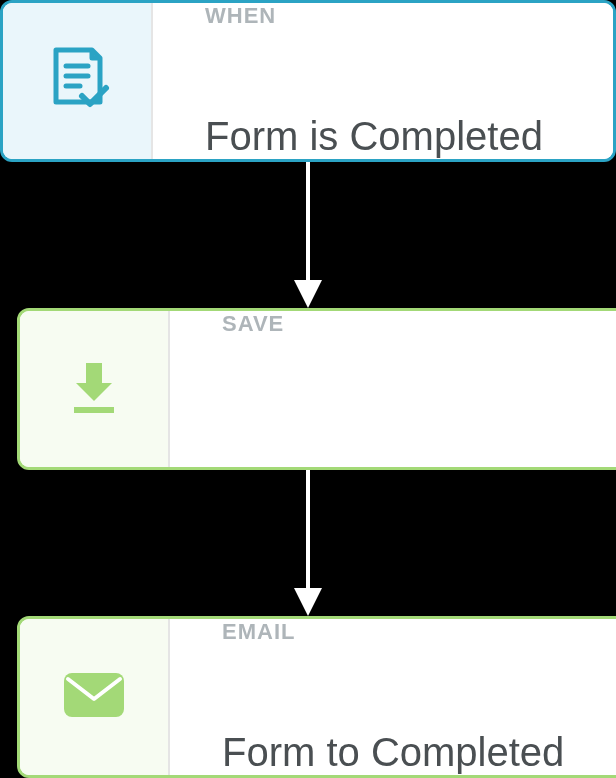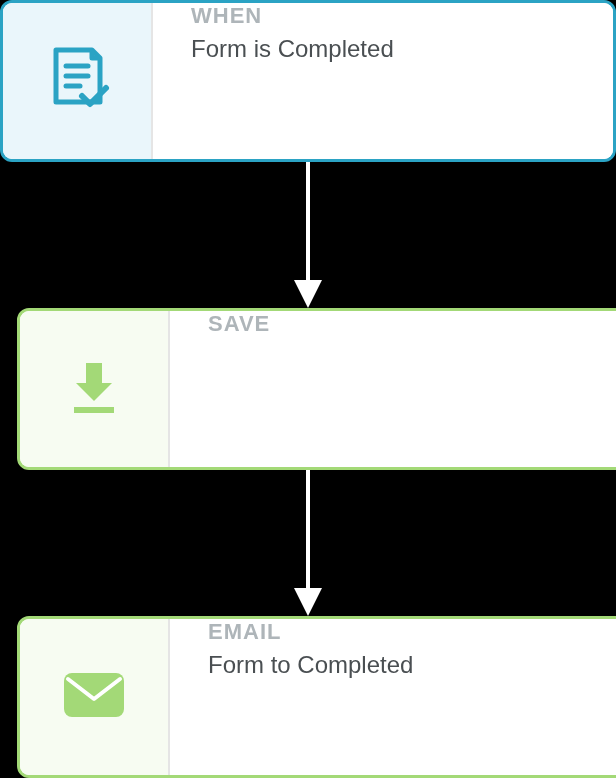--- a/index.html
+++ b/index.html
@@ -30,33 +30,33 @@
       align-items: center;
       justify-content: center;
       border-right: 2px solid #e5e5e5;
     }
     .card-blue .card-icon-col { background: #eaf6fb; }
     .card-green .card-icon-col { background: #f7fcf2; }
     .card-content {
       flex: 1;
       display: flex;
       flex-direction: column;
-      justify-content: flex-start;
-      padding-left: 38px;
+      justify-content: space-between;
+      padding-left: 52px;
       background: #fff;
     }
     .card-label {
       font-size: 22px;
       font-weight: 700;
       letter-spacing: 1px;
       color: #aeb5b9;
       margin-bottom: 6px;
     }
     .card-title {
-      font-size: 24px;
+      font-size: 40px;
       font-weight: 400;
       color: #4a4f52;
     }
     .connector {
       height: 146px;
       display: flex;
       align-items: center;
       justify-content: center;
       position: relative;
     }

